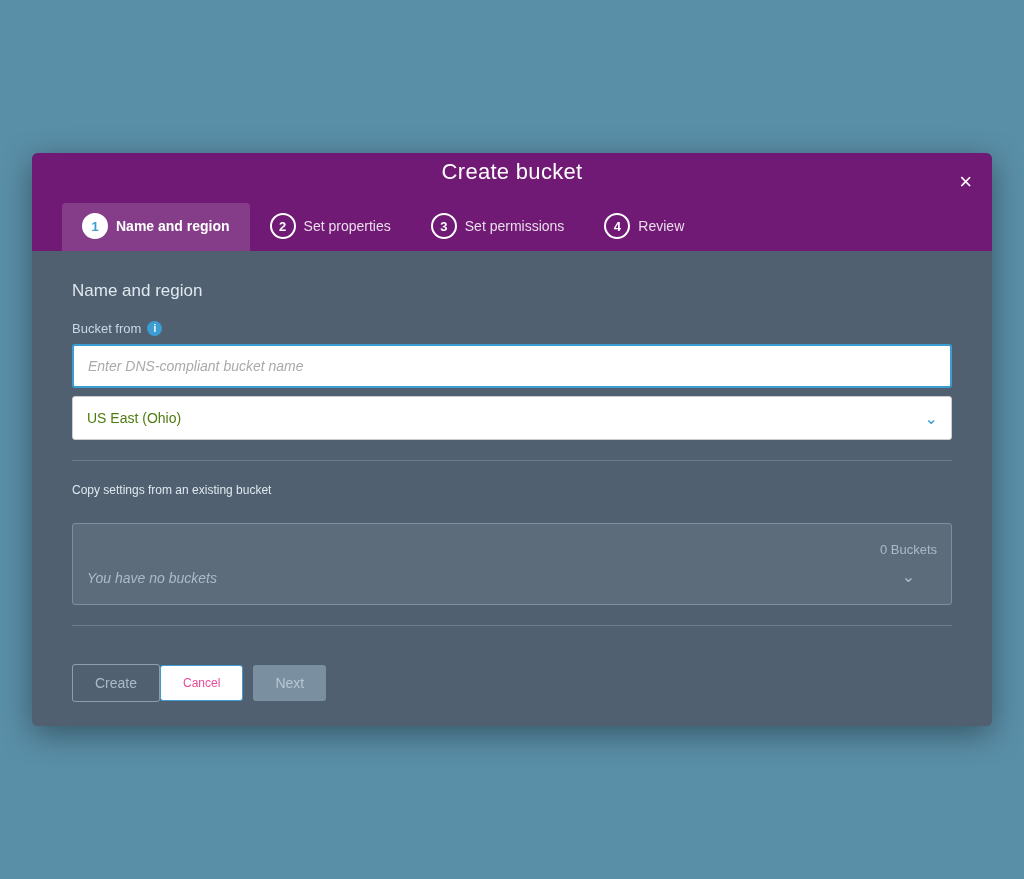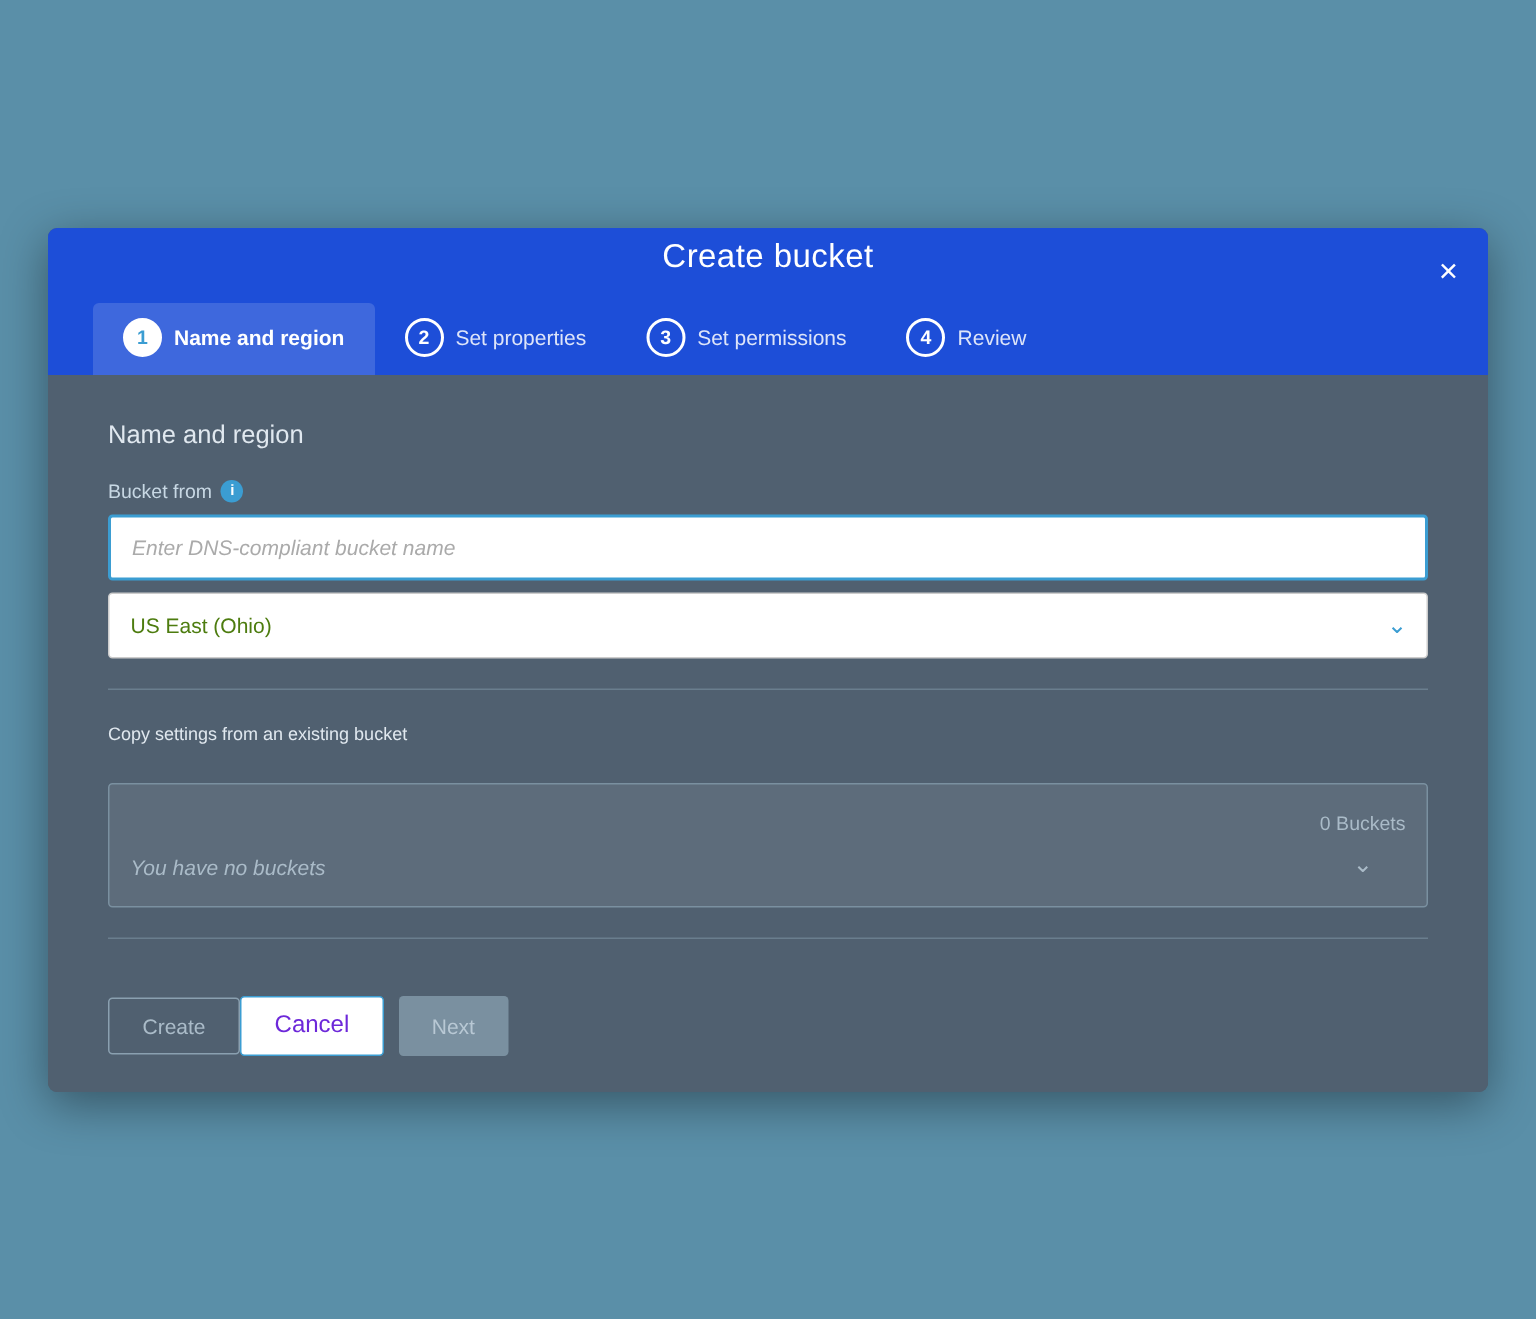--- a/index.html
+++ b/index.html
@@ -16,21 +16,21 @@
     .modal {
       width: 960px;
       background: #506070;
       border-radius: 6px;
       overflow: hidden;
       box-shadow: 0 8px 32px rgba(0,0,0,0.4);
     }
 
     
     .modal-header {
-      background: #1d4ed8;
+      background: #701a75;
       padding: 6px 30px 0 30px;
       position: relative;
     }
 
     .modal-title-row {
       display: flex;
       align-items: center;
       justify-content: center;
       padding-bottom: 18px;
     }
@@ -266,22 +266,22 @@
     .btn-group {
       display: flex;
       gap: 10px;
     }
 
     .btn-cancel {
       padding: 10px 22px;
       background: #fff;
       border: 1px solid #3b9dd2;
       border-radius: 3px;
-      color: #6d28d9;
-      font-size: 16px;
+      color: #ec4899;
+      font-size: 12px;
       cursor: pointer;
     }
 
     .btn-next {
       padding: 10px 22px;
       background: #7a90a0;
       border: none;
       border-radius: 3px;
       color: #b8c8d4;
       font-size: 14px;

